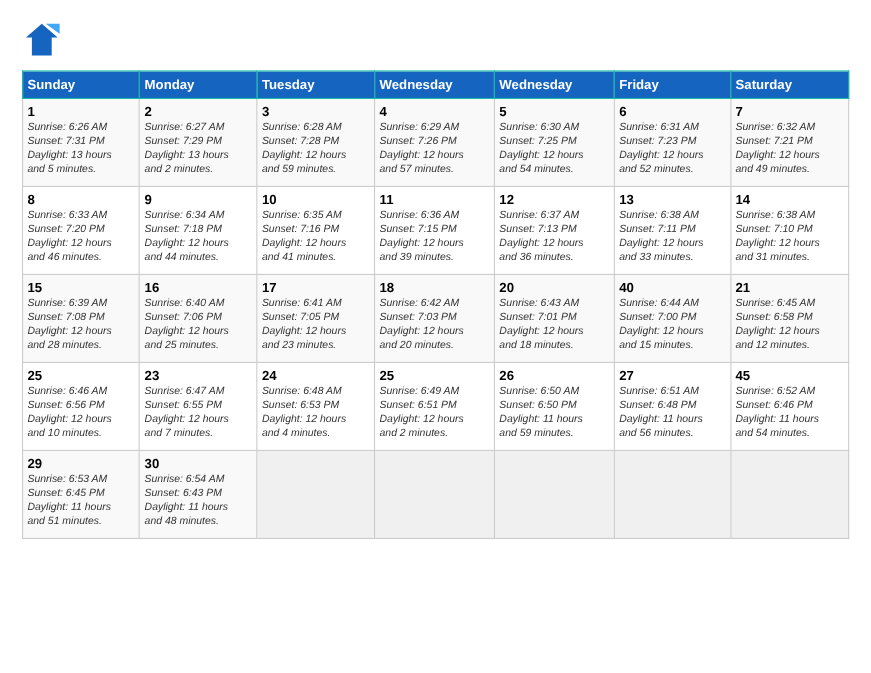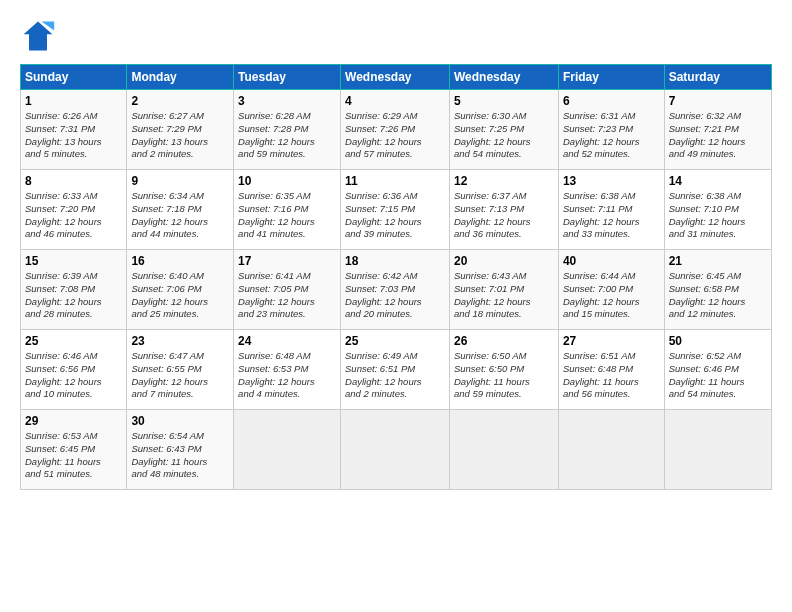--- a/index.html
+++ b/index.html
@@ -235,21 +235,21 @@
           </td>
           <td>
             <span class="day-num">26</span>
             <div class="day-info">Sunrise: 6:50 AM<br>Sunset: 6:50 PM<br>Daylight: 11 hours<br>and 59 minutes.</div>
           </td>
           <td>
             <span class="day-num">27</span>
             <div class="day-info">Sunrise: 6:51 AM<br>Sunset: 6:48 PM<br>Daylight: 11 hours<br>and 56 minutes.</div>
           </td>
           <td>
-            <span class="day-num">50</span>
+            <span class="day-num">45</span>
             <div class="day-info">Sunrise: 6:52 AM<br>Sunset: 6:46 PM<br>Daylight: 11 hours<br>and 54 minutes.</div>
           </td>
         </tr>
         <tr>
           <td>
             <span class="day-num">29</span>
             <div class="day-info">Sunrise: 6:53 AM<br>Sunset: 6:45 PM<br>Daylight: 11 hours<br>and 51 minutes.</div>
           </td>
           <td>
             <span class="day-num">30</span>

